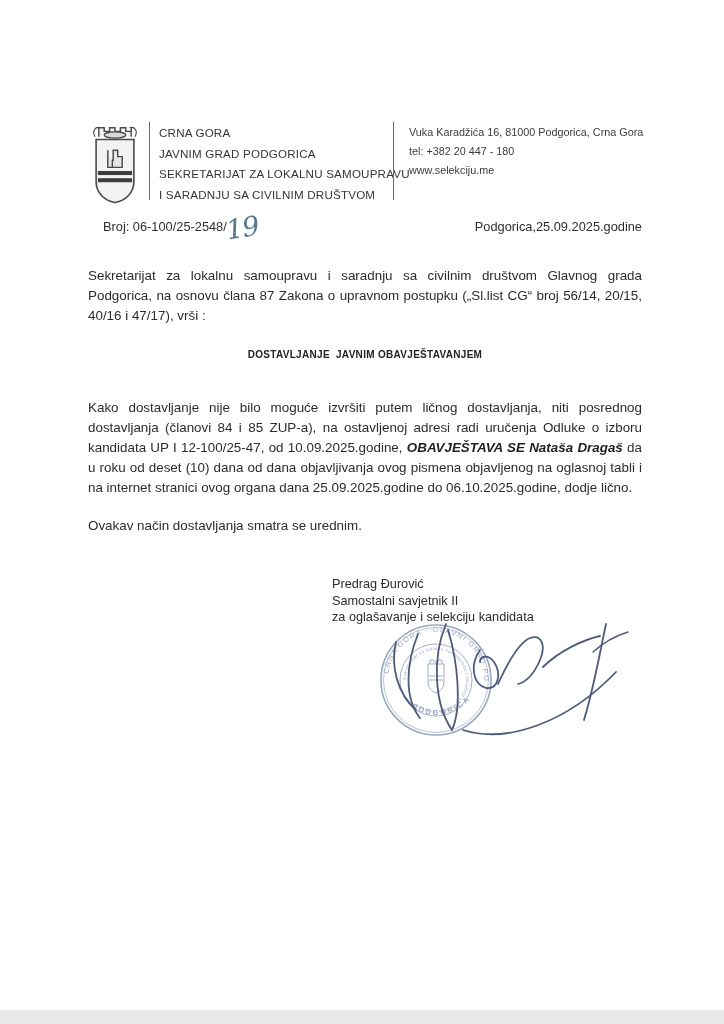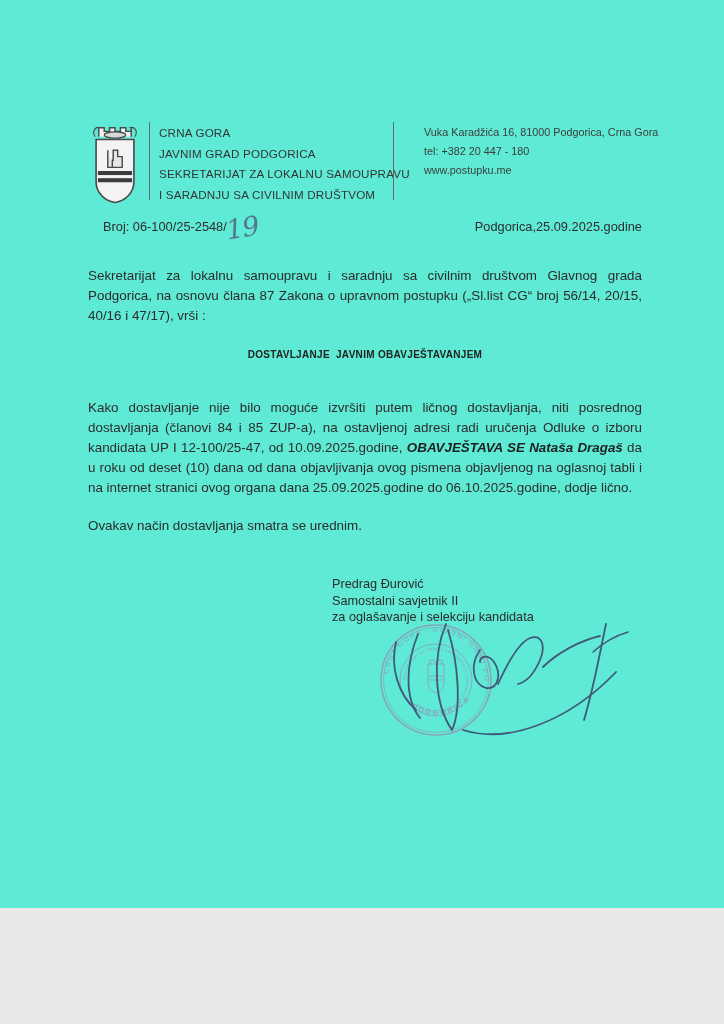--- a/index.html
+++ b/index.html
@@ -1,29 +1,29 @@
 <!DOCTYPE html>
 <html><head>
 <meta charset="utf-8">
 <style>
   html,body{margin:0;padding:0;background:#e8e8e8;}
   .page{
-    position:relative;width:724px;height:908px;margin:0 auto;
-    background:#5eead4;overflow:hidden;
+    position:relative;width:724px;height:1010px;margin:0 auto;
+    background:#ffffff;overflow:hidden;
     font-family:"Liberation Sans", sans-serif;color:#2e2e2e;
   }
   
   .header-row{position:absolute;top:116px;left:88px;right:80px;display:flex;align-items:flex-start;}
   .coat{width:54px;height:92px;flex:0 0 auto;}
   .vdiv{width:1px;background:#6a6a6a;height:78px;margin-top:6px;flex:0 0 auto;}
   .vdiv.d1{margin-left:7px;}
   .vdiv.d2{margin-left:6px;}
   .org-block{margin-left:9px;padding-top:7px;width:228px;flex:0 0 auto;}
   .org-line{font-size:11.6px;line-height:20.5px;letter-spacing:.2px;color:#343434;white-space:nowrap;}
-  .contact-block{margin-left:30px;padding-top:7px;flex:1 1 auto;}
+  .contact-block{margin-left:15px;padding-top:7px;flex:1 1 auto;}
   .contact-line{font-size:10.8px;line-height:19px;color:#3c3c3c;white-space:nowrap;}
   
   .ref-row{position:absolute;top:219px;left:103px;right:82px;display:flex;justify-content:space-between;font-size:12.8px;}
   .ref-left{display:flex;align-items:flex-start;}
   .handwritten{
     font-size:27px;font-style:italic;color:#53768e;
     transform:rotate(-9deg);display:inline-block;margin:-7px 0 0 -1px;
     font-family:"DejaVu Serif", serif;letter-spacing:-1px;
   }
   
@@ -71,21 +71,21 @@
       <div class="org-line">JAVNIM GRAD PODGORICA</div>
       <div class="org-line">SEKRETARIJAT ZA LOKALNU SAMOUPRAVU</div>
       <div class="org-line">I SARADNJU SA CIVILNIM DRUŠTVOM</div>
     </div>
 
     <div class="vdiv d2"></div>
 
     <div class="contact-block">
       <div class="contact-line">Vuka Karadžića 16, 81000 Podgorica, Crna Gora</div>
       <div class="contact-line">tel: +382 20 447 - 180</div>
-      <div class="contact-line">www.postupku.me</div>
+      <div class="contact-line">www.selekciju.me</div>
     </div>
   </div>
 
   <div class="ref-row">
     <div class="ref-left">
       <span>Broj: 06-100/25-2548/</span>
         <span class="handwritten">19</span>
     </div>
     <div>Podgorica,25.09.2025.godine</div>
   </div>

